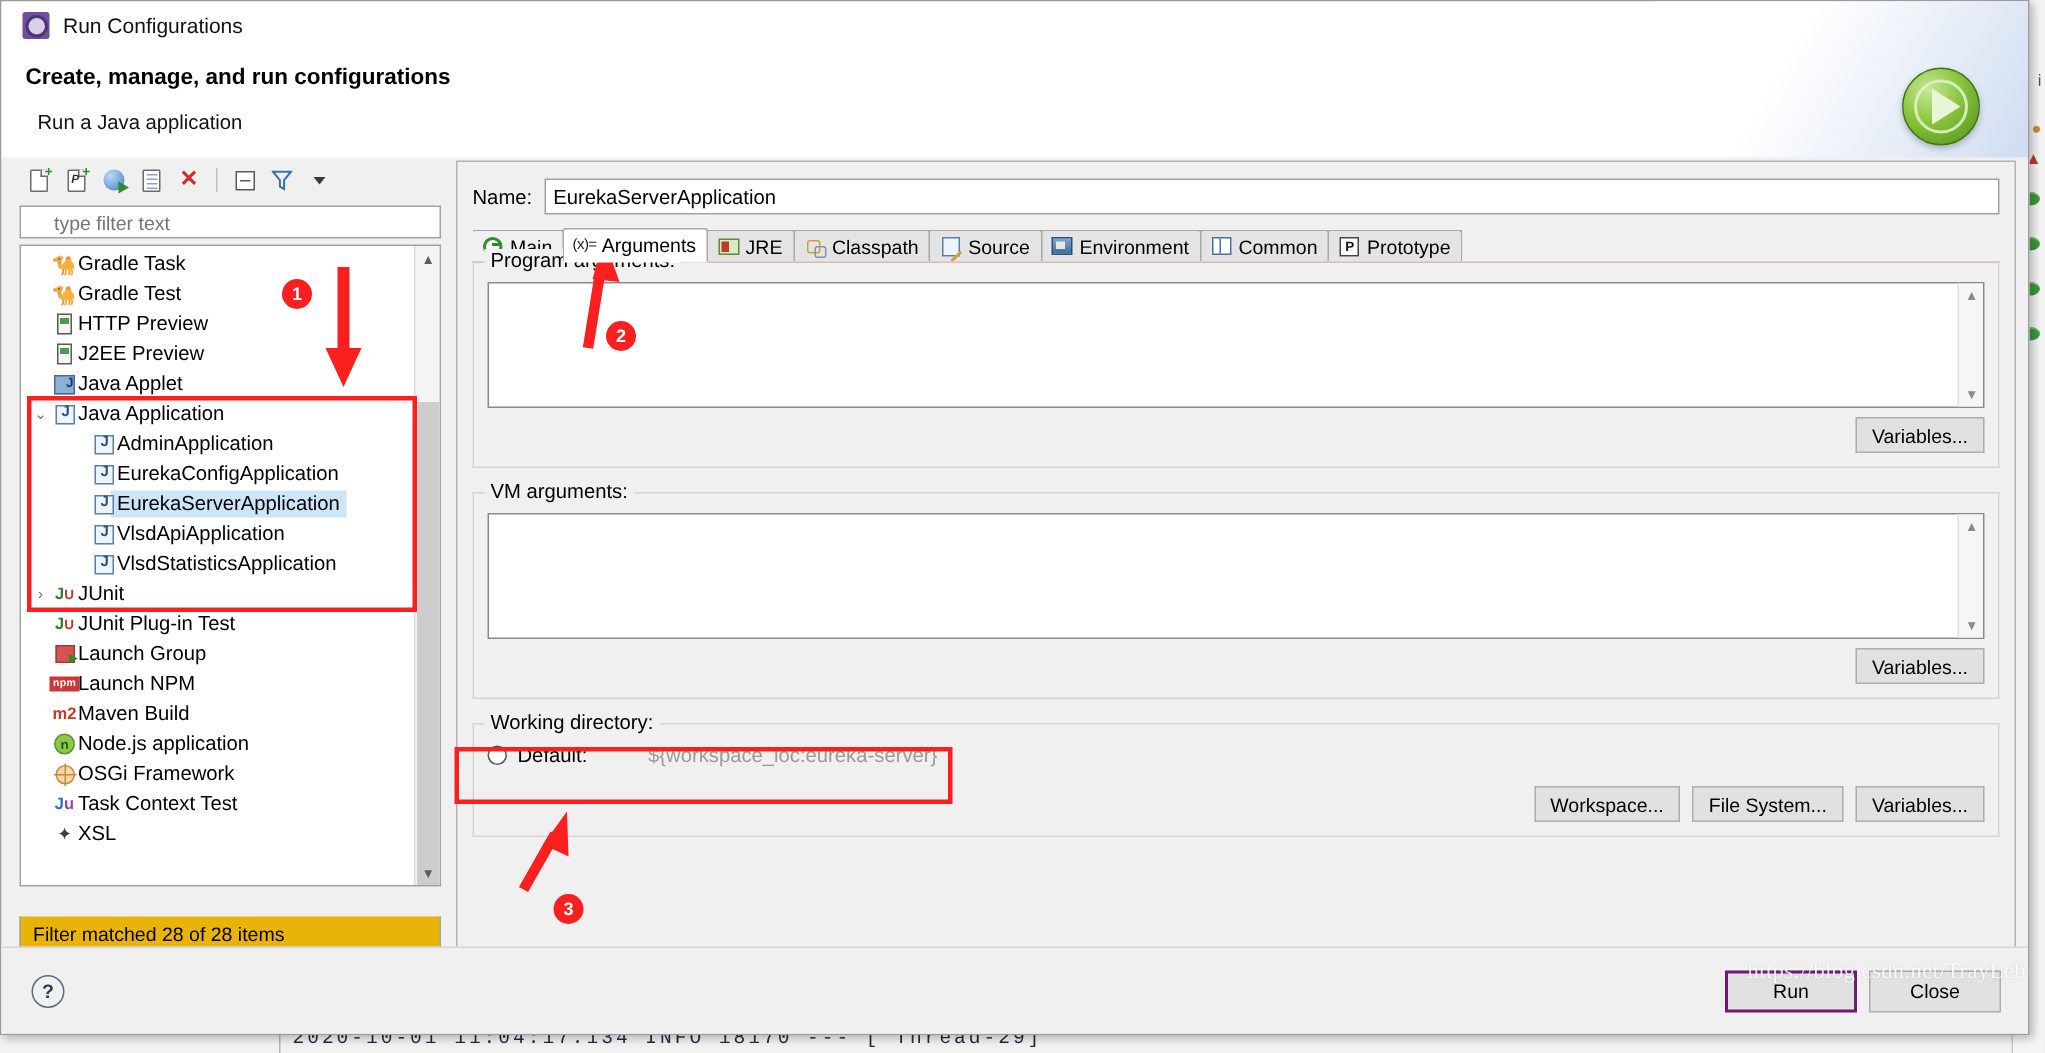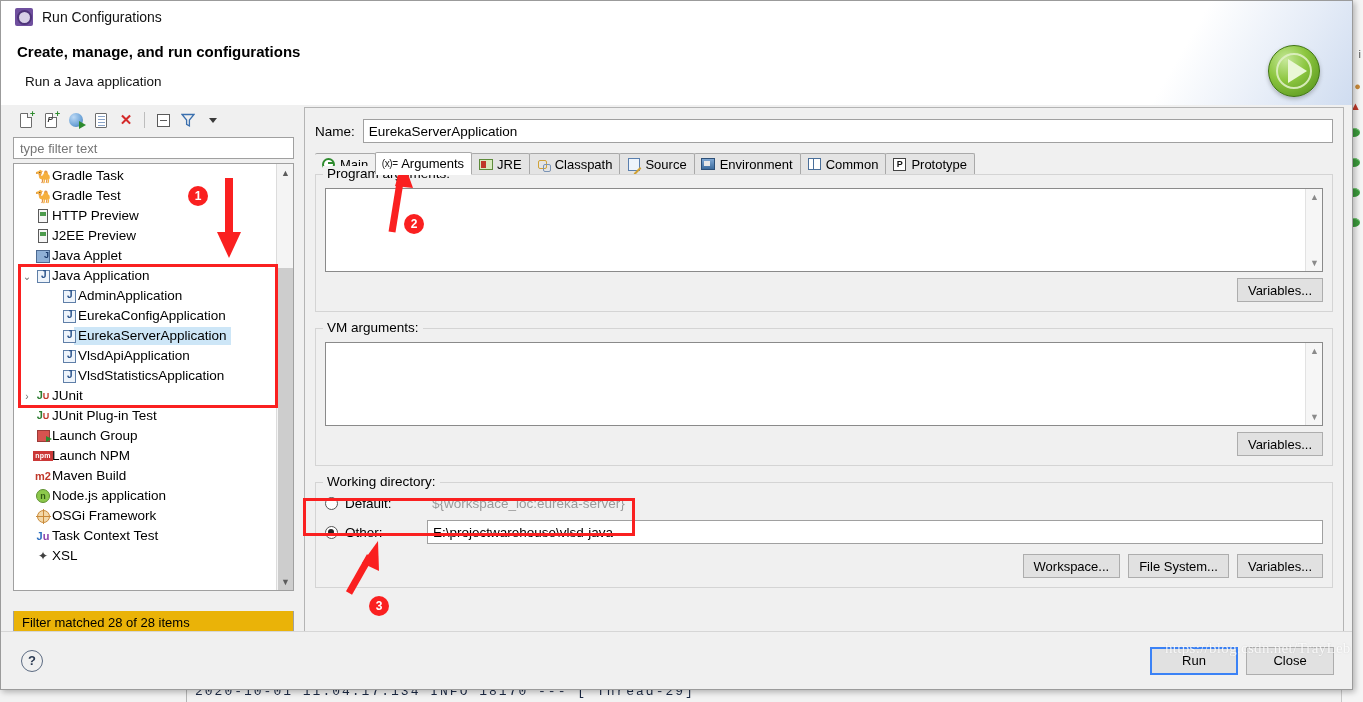--- a/index.html
+++ b/index.html
@@ -165,21 +165,21 @@
     content: ""; position: absolute; left: 2px; top: 5px; width: 7px; height: 1.4px; background: #5a5a5a;
   }
   .funnel-svg { display: block; }
   .caret-icon {
     width: 0; height: 0; border-left: 4px solid transparent; border-right: 4px solid transparent;
     border-top: 5px solid #3a3a3a;
   }
 
   .filter-input {
     height: 22px; margin: 4px 2px 0 2px; border: 1px solid #a0a0a0; background: #fff;
-    display: flex; align-items: center; padding: 0 6px;
+    display: flex; align-items: center; padding: 0 22px;
     font-size: 13px; color: #757575;
   }
   .tree-box {
     position: absolute; left: 2px; top: 56px; right: 2px; height: 428px;
     border: 1px solid #a0a0a0; background: #ffffff; overflow: hidden;
   }
   .tree-scroll-track {
     position: absolute; right: 0; top: 0; width: 17px; height: 100%;
     background: #f4f4f4; border-left: 1px solid #dcdcdc;
   }
@@ -379,21 +379,21 @@
     display: flex; align-items: center; justify-content: center; font-size: 9px; color: #8a8a8a;
   }
   .btn-row { display: flex; justify-content: flex-end; margin-top: 6px; }
   .btn {
     min-width: 84px; height: 24px; border: 1px solid #adadad; background: #e1e1e1;
     display: inline-flex; align-items: center; justify-content: center;
     font-size: 13px; color: #000; padding: 0 10px; margin-left: 8px;
   }
   .btn.disabled { color: #9a9a9a; background: #e6e6e6; border-color: #c4c4c4; }
   .btn.primary {
-    border: 2px solid #3b82f6; background: #e1e1e1; min-width: 88px; height: 28px;
+    border: 2px solid #701a75; background: #e1e1e1; min-width: 88px; height: 28px;
   }
 
   .wd-row { display: flex; align-items: center; height: 26px; margin-top: 13px; }
   .radio {
     width: 13px; height: 13px; border-radius: 50%; border: 1.4px solid #555;
     background: #fff; margin-right: 7px; position: relative; flex: 0 0 13px;
   }
   .radio.checked::after {
     content: ""; position: absolute; left: 2.4px; top: 2.4px; width: 6px; height: 6px;
     border-radius: 50%; background: #222;
@@ -781,27 +781,20 @@
             <span class="legend">Working directory:</span>
 
             <div class="wd-row" style="height:22px;margin-top:9px;">
               <span class="radio"></span>
               <span class="wd-label">Default:</span>
               <div class="wd-field readonly">
                 <span>${workspace_loc:eureka-server}</span>
               </div>
             </div>
 
-            <div class="wd-row" style="height:24px;margin-top:6px;">
-              <span class="radio checked"></span>
-              <span class="wd-label">Other:</span>
-              <div class="wd-field">
-                <span>E:\projectwarehouse\vlsd-java</span>
-              </div>
-            </div>
 
             <div class="btn-row" style="margin-top:10px;" id="wd-buttons">
                 <div class="btn">Workspace...</div>
                 <div class="btn">File System...</div>
                 <div class="btn">Variables...</div>
               </div>
           </div>
 
         </div>
       </div>

